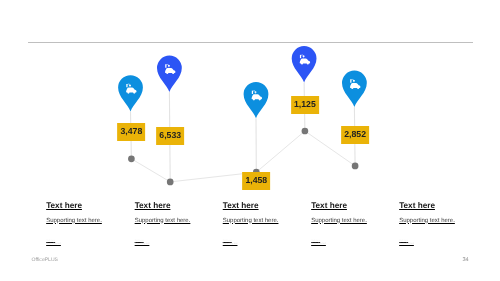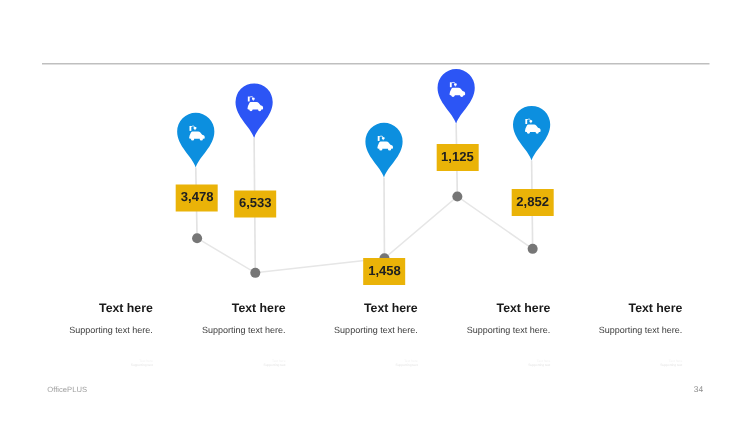--- a/index.html
+++ b/index.html
@@ -1,21 +1,21 @@
 <!DOCTYPE html>
 <html><head>
 <meta charset="utf-8">
 <style>
   html,body{margin:0;padding:0;background:#fff;}
   body{width:500px;height:281px;font-family:"Liberation Sans",sans-serif;overflow:hidden;-webkit-font-smoothing:antialiased;text-rendering:geometricPrecision;}
   .slide{position:relative;width:500px;height:281px;background:#fff;}
   .divider{position:absolute;left:28px;top:42px;width:444.5px;height:1px;background:#bfbfbf;}
   svg.chart{position:absolute;left:0;top:0;width:500px;height:281px;display:block;}
   .num{position:absolute;font-size:8.7px;font-weight:bold;color:#202020;transform:translate(-50%,-50%);white-space:nowrap;letter-spacing:0px;background:#eab308;padding:4px 3px 5px 3px;line-height:9px;}
-  .col{position:absolute;transform:translateX(-50%);text-align:right;white-space:nowrap;}
+  .col{position:absolute;transform:translateX(-50%);text-align:left;white-space:nowrap;text-decoration:underline;}
   .col .title{font-size:8.2px;font-weight:bold;color:#1a1a1a;line-height:9px;}
   .col .sub{font-size:6px;color:#3a3a3a;line-height:7px;margin-top:7.5px;}
   .col .faint{font-size:2.2px;line-height:2.8px;color:#f0f0f0;}
   .col .faint1{margin-top:15.5px;color:#f2f2f2;}
   .col .faint2{color:#e4e4e4;}
   .brand{position:absolute;left:31.5px;top:257px;font-size:5.1px;color:#a0a0a0;}
   .pageno{position:absolute;left:462.5px;top:256.5px;font-size:5.6px;color:#8f8f8f;}
 </style>
 </head>
 <body>

